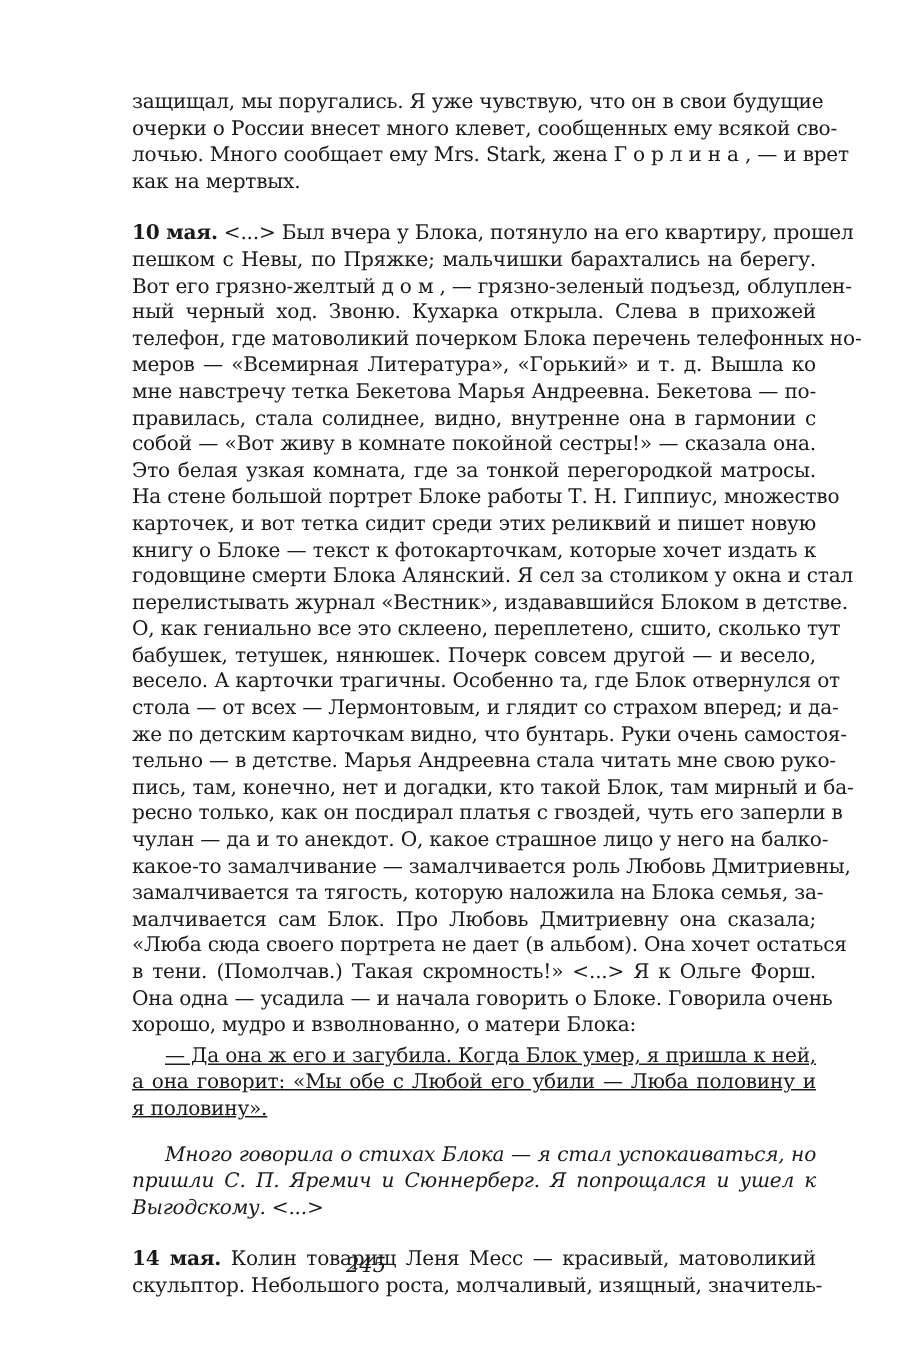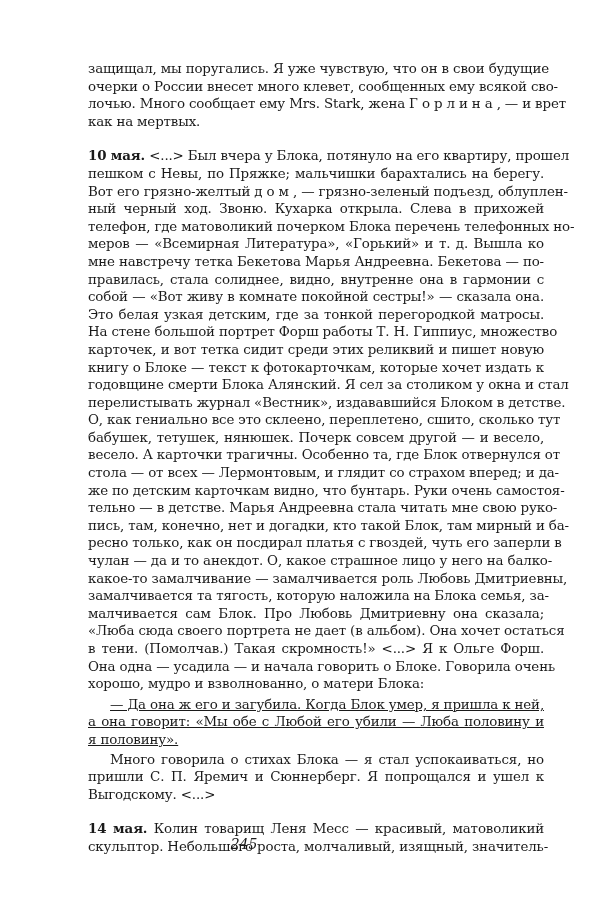--- a/index.html
+++ b/index.html
@@ -72,22 +72,22 @@
   <div>
     <span class="line"><b class="date">10 мая.</b><span> &lt;...&gt; Был вчера у Блока, потянуло на его квартиру, прошел</span></span>
     <span class="line">пешком с Невы, по Пряжке; мальчишки барахтались на берегу.</span>
     <span class="line">Вот его грязно-желтый д о м ,  — грязно-зеленый подъезд, облуплен-</span>
     <span class="line">ный черный ход. Звоню. Кухарка открыла. Слева в прихожей</span>
     <span class="line">телефон, где матоволикий почерком Блока перечень телефонных но-</span>
     <span class="line">меров — «Всемирная Литература», «Горький» и т. д. Вышла ко</span>
     <span class="line">мне навстречу тетка Бекетова Марья Андреевна. Бекетова — по-</span>
     <span class="line">правилась, стала солиднее, видно, внутренне она в гармонии с</span>
     <span class="line">собой — «Вот живу в комнате покойной сестры!» — сказала она.</span>
-    <span class="line">Это белая узкая детским, где за тонкой перегородкой матросы.</span>
-    <span class="line">На стене большой портрет Форш работы Т. Н. Гиппиус, множество</span>
+    <span class="line">Это белая узкая комната, где за тонкой перегородкой матросы.</span>
+    <span class="line">На стене большой портрет Блоке работы Т. Н. Гиппиус, множество</span>
     <span class="line">карточек, и вот тетка сидит среди этих реликвий и пишет новую</span>
     <span class="line">книгу о Блоке — текст к фотокарточкам, которые хочет издать к</span>
     <span class="line">годовщине смерти Блока Алянский. Я сел за столиком у окна и стал</span>
     <span class="line">перелистывать журнал «Вестник», издававшийся Блоком в детстве.</span>
     <span class="line">О, как гениально все это склеено, переплетено, сшито, сколько тут</span>
     <span class="line">бабушек, тетушек, нянюшек. Почерк совсем другой — и весело,</span>
     <span class="line">весело. А карточки трагичны. Особенно та, где Блок отвернулся от</span>
     <span class="line">стола — от всех — Лермонтовым, и глядит со страхом вперед; и да-</span>
     <span class="line">же по детским карточкам видно, что бунтарь. Руки очень самостоя-</span>
     <span class="line">тельно — в детстве. Марья Андреевна стала читать мне свою руко-</span>
@@ -102,21 +102,21 @@
     <span class="line">Она одна — усадила — и начала говорить о Блоке. Говорила очень</span>
     <span class="line last">хорошо, мудро и взволнованно, о матери Блока:</span>
   </div>
 
   <div style="margin-top:3px;text-decoration:underline;">
     <span class="line indent">— Да она ж его и загубила. Когда Блок умер, я пришла к ней,</span>
     <span class="line">а она говорит: «Мы обе с Любой его убили — Люба половину и</span>
     <span class="line last">я половину».</span>
   </div>
 
-  <div style="margin-top:2px;">
+  <div style="margin-top:13px;font-style:italic;">
     <span class="line indent">Много говорила о стихах Блока — я стал успокаиваться, но</span>
     <span class="line">пришли С. П. Яремич и Сюннерберг. Я попрощался и ушел к</span>
     <span class="line last">Выгодскому. &lt;...&gt;</span>
   </div>
 
   <span class="gap"></span>
 
   <div>
     <span class="line"><b class="date">14 мая.</b><span> Колин товарищ Леня Месс — красивый, матоволикий</span></span>
     <span class="line">скульптор. Небольшого роста, молчаливый, изящный, значитель-</span>

